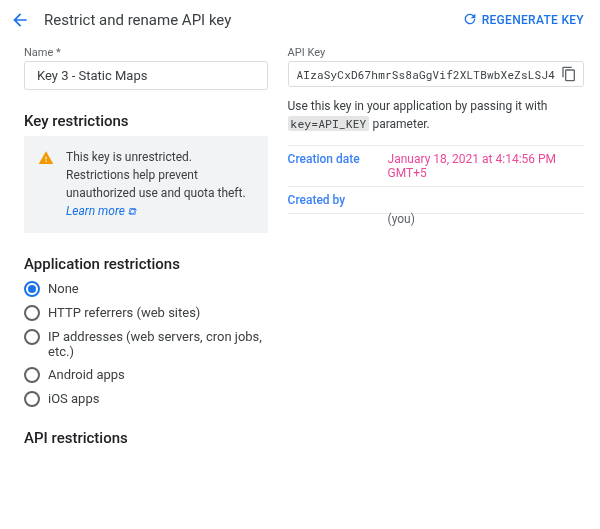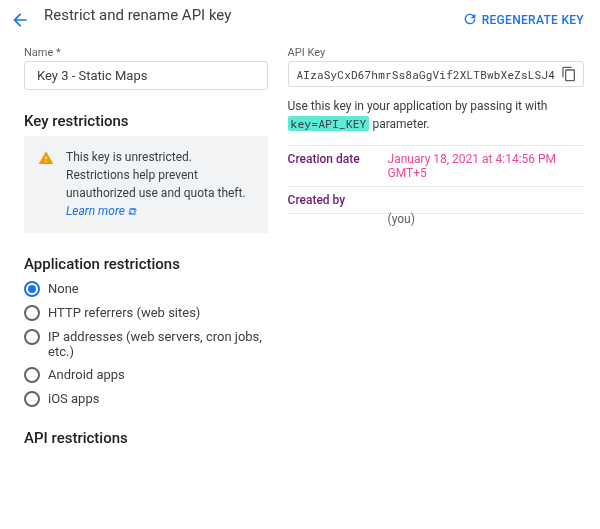--- a/index.html
+++ b/index.html
@@ -6,20 +6,21 @@
   body {
     margin: 0;
     font-family: Roboto, "Segoe UI", Arial, sans-serif;
     font-size: 13px;
     color: #202124;
     background: #fff;
     width: 600px;
   }
   .header {
     display: flex;
+    align-items: center;
     padding: 6px 10px 6px 6px;
     gap: 8px;
   }
   .back-arrow { color: #1a73e8; cursor: pointer; padding: 4px; display:flex; align-items:center;}
   .page-title { font-size: 15px; color: #3c4043; flex: 0 0 auto; margin-right: auto; padding-left:2px;}
   .hdr-btn {
     display: flex;
     align-items: center;
     gap: 4px;
     color: #1a73e8;
@@ -54,25 +55,25 @@
   .api-key-val {
     font-family: "Roboto Mono", Menlo, monospace;
     font-size: 11px;
     letter-spacing: 0.2px;
     color: #3c4043;
     white-space: nowrap;
     overflow: hidden;
     flex: 1;
   }
   .hint { font-size: 12px; color: #3c4043; margin-top: 10px; line-height: 1.5; }
-  .code { font-family: "Roboto Mono", Menlo, monospace; background: #5eead4; padding: 0 3px; border-radius: 2px; font-size: 11.5px;}
+  .code { font-family: "Roboto Mono", Menlo, monospace; background: #e5e5e5; padding: 0 3px; border-radius: 2px; font-size: 11.5px;}
   .info-table { width: 100%; margin-top: 12px; font-size: 12px;}
   .info-row { display: flex; border-bottom: 1px solid #e8eaed; padding: 6px 0; }
   .info-row:first-child { border-top: 1px solid #e8eaed; }
-  .info-k { width: 100px; font-weight: 500; color: #701a75; }
+  .info-k { width: 100px; font-weight: 500; color: #3b82f6; }
   .info-v { flex: 1; color: #ec4899; }
   .info-sub { color: #5f6368; font-size: 12px; margin-left: 100px; margin-top:-2px; padding-bottom:4px;}
   h3.sec { font-size: 15px; font-weight: 500; color: #202124; margin: 22px 0 6px 0; }
   .desc { font-size: 12px; color: #3c4043; line-height: 1.5; margin-bottom: 8px;}
   .warn-box {
     background: #f1f3f4;
     display: flex;
     align-items: flex-start;
     gap: 12px;
     padding: 12px 14px;

